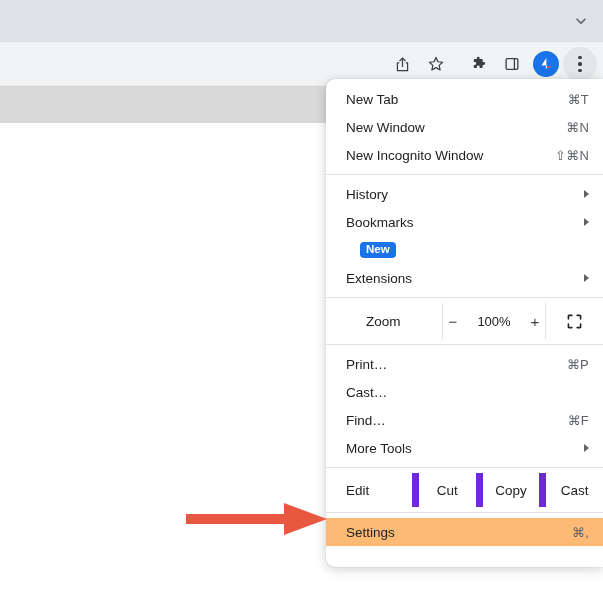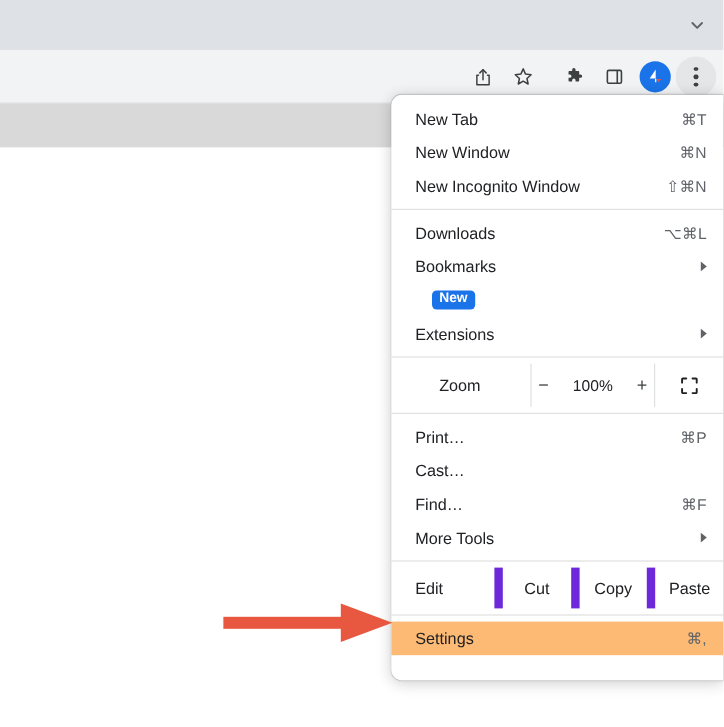--- a/index.html
+++ b/index.html
@@ -215,23 +215,23 @@
     </div>
     <div class="mrow">
       <span class="label">New Incognito Window</span>
       <span class="spacer"></span>
       <span class="accel">⇧⌘N</span>
     </div>
 
     <div class="sep"></div>
 
     <div class="mrow">
-      <span class="label">Downloads</span>
-      <span class="spacer"></span>
-      <span class="accel">⌥⌘L</span>
+      <span class="label">History</span>
+      <span class="spacer"></span>
+      <span class="caret"></span>
     </div>
     <div class="mrow">
       <span class="label">Bookmarks</span>
       <span class="spacer"></span>
       <span class="caret"></span>
     </div>
     <div class="mrow">
       <span class="badge">New</span>
       <span class="spacer"></span>
     </div>
@@ -281,21 +281,21 @@
       <span class="spacer"></span>
       <span class="caret"></span>
     </div>
 
     <div class="sep"></div>
 
     <div class="editrow">
       <div class="ecell first">Edit</div>
       <div class="ecell">Cut</div>
       <div class="ecell">Copy</div>
-      <div class="ecell">Paste</div>
+      <div class="ecell">Cast</div>
     </div>
 
     <div class="sep"></div>
 
     <div class="mrow hover">
       <span class="label">Settings</span>
       <span class="spacer"></span>
       <span class="accel">⌘,</span>
     </div>
 

